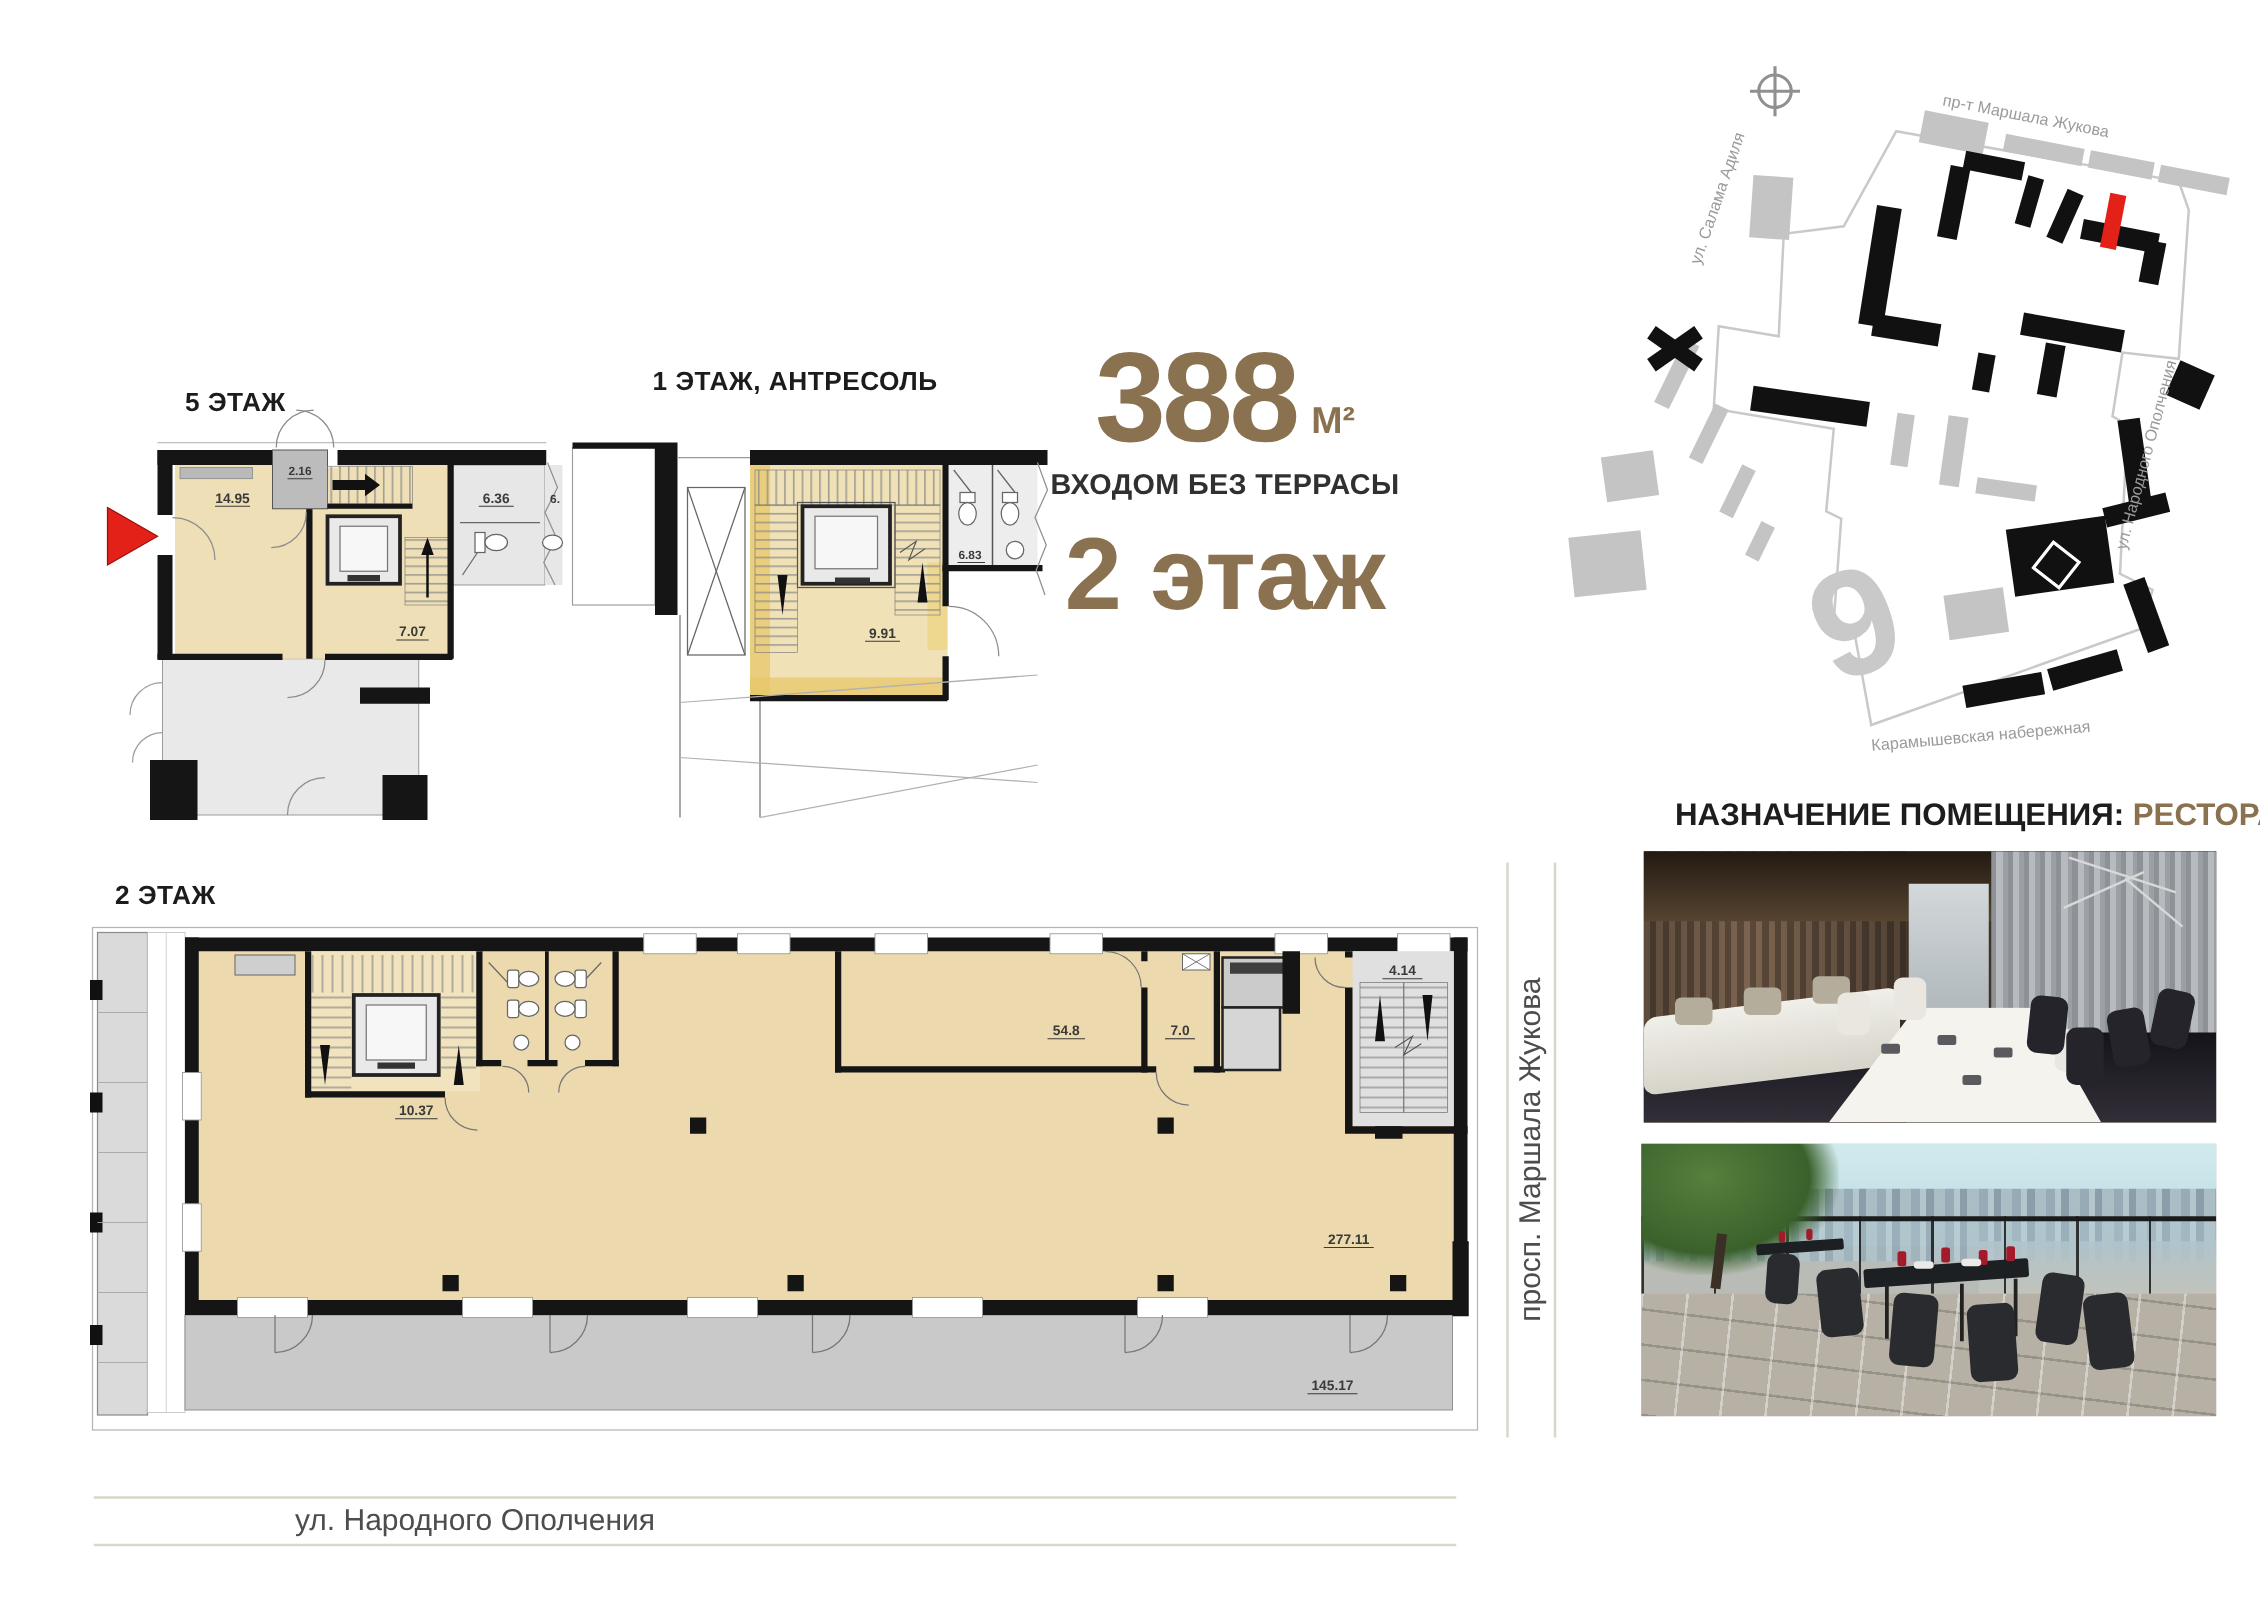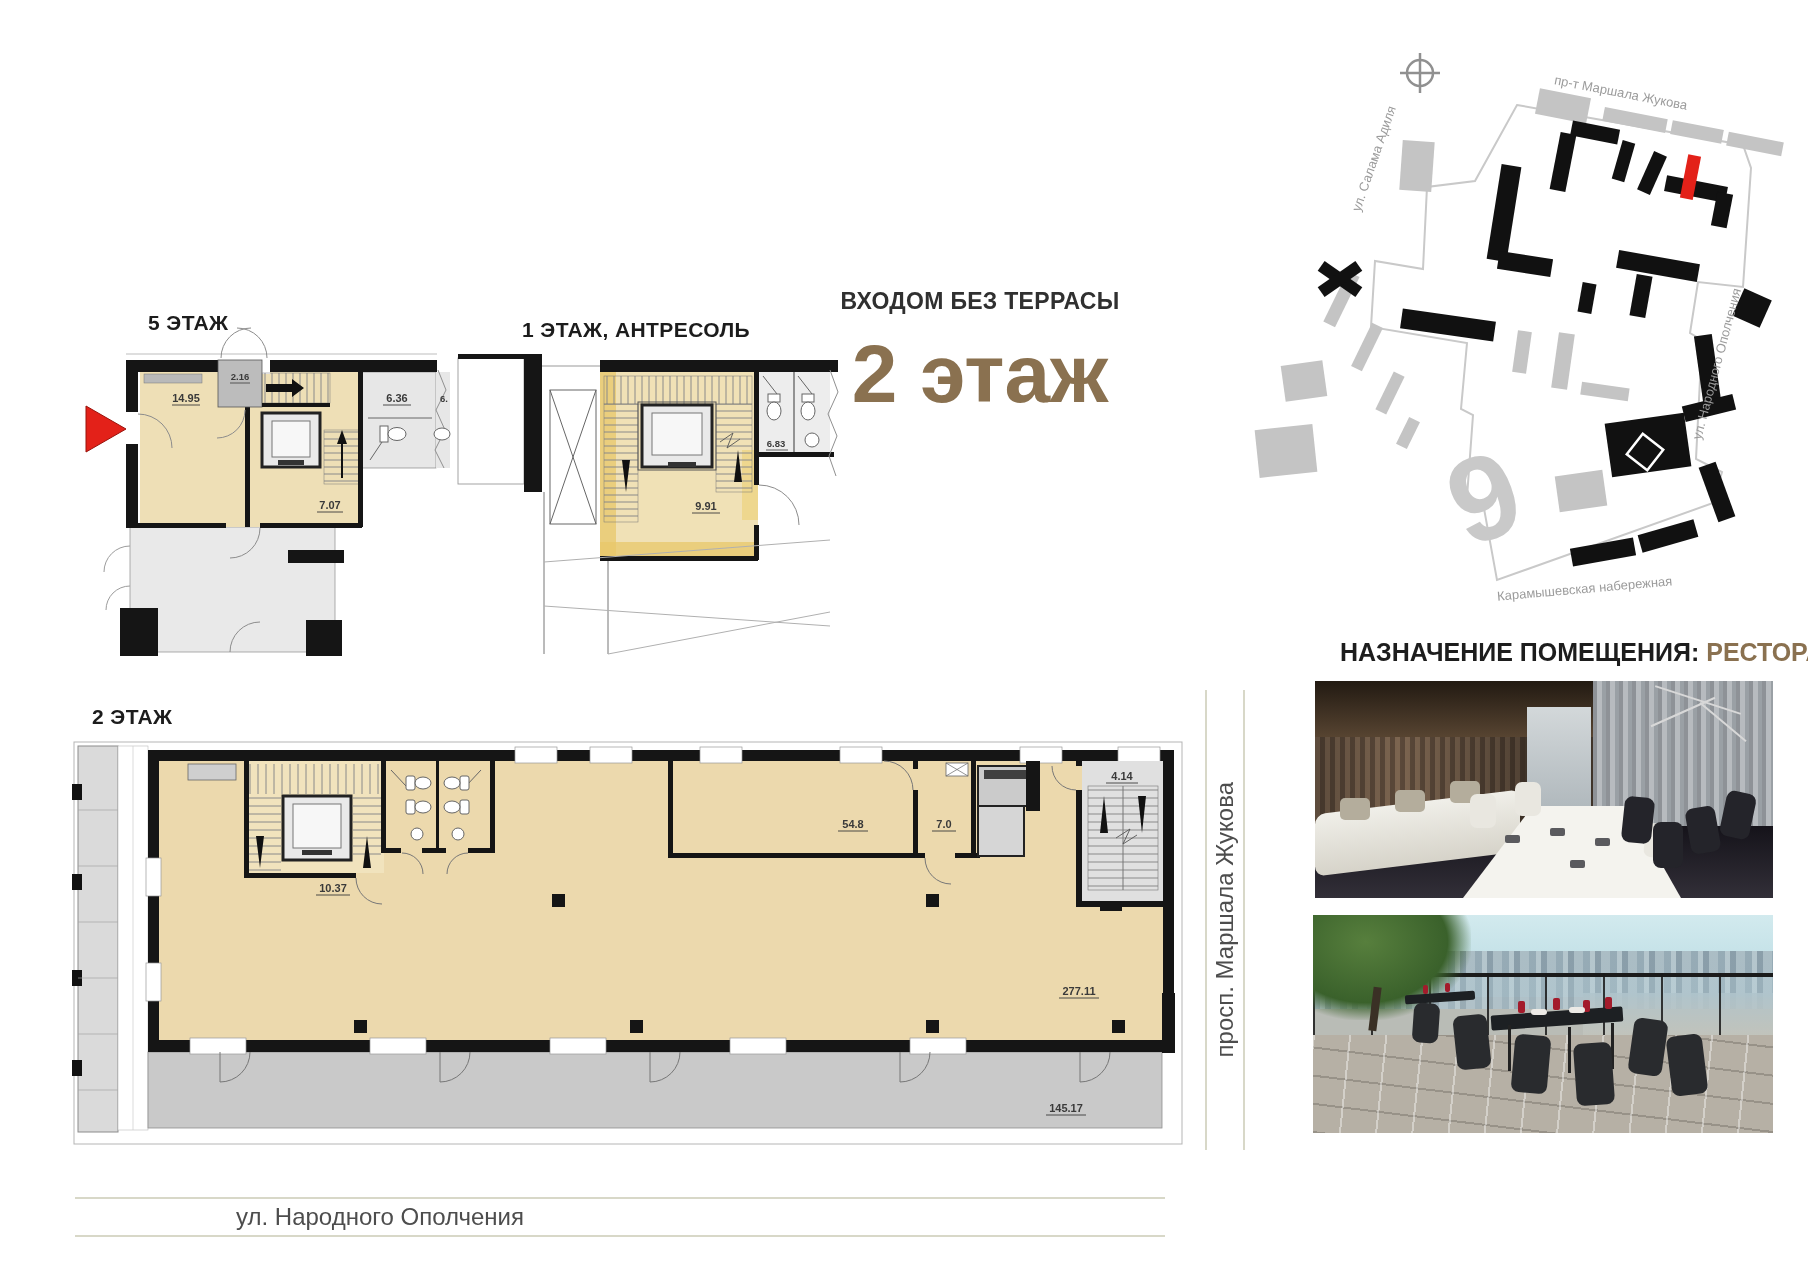--- a/index.html
+++ b/index.html
@@ -73,21 +73,21 @@
   .room-lbl{fill:#3a3a3a;font-size:11px;font-weight:bold;}
   .room-lbl-sm{fill:#3a3a3a;font-size:9.5px;font-weight:bold;}
   .map-street{fill:#9b9b9b;font-size:13px;}
 </style>
 </head>
 <body>
 
 <div class="canvas">
 
   <div class="abs plan-title" style="left:148px;top:311px;">5 ЭТАЖ</div>
-  <div class="abs plan-title" style="left:522px;top:294px;margin-top:24px;">1 ЭТАЖ, АНТРЕСОЛЬ</div>
+  <div class="abs plan-title" style="left:522px;top:294px;">1 ЭТАЖ, АНТРЕСОЛЬ</div>
   <div class="abs plan-title" style="left:92px;top:705px;">2 ЭТАЖ</div>
 
   <svg class="abs" style="left:80px;top:310px;" width="372" height="372" viewBox="0 0 372 372">
     <defs>
       <pattern id="p1v" width="7" height="7" patternUnits="userSpaceOnUse">
           <path d="M3 0 V7" stroke="#8a8a8a" stroke-width="1"></path>
         </pattern>
       <pattern id="p1h" width="7" height="7" patternUnits="userSpaceOnUse">
           <path d="M0 3 H7" stroke="#8a8a8a" stroke-width="1"></path>
         </pattern>
@@ -369,20 +369,24 @@
     <text x="1052" y="42" text-anchor="middle" class="room-lbl">4.14</text>
     <line x1="1036" y1="45" x2="1068" y2="45" stroke="#3a3a3a" stroke-width="0.9"></line>
     <text x="1009" y="257" text-anchor="middle" class="room-lbl">277.11</text>
     <line x1="989" y1="260" x2="1029" y2="260" stroke="#3a3a3a" stroke-width="0.9"></line>
     <text x="996" y="374" text-anchor="middle" class="room-lbl">145.17</text>
     <line x1="976" y1="377" x2="1016" y2="377" stroke="#3a3a3a" stroke-width="0.9"></line>
   </svg>
 
 
   <div class="abs summary">
+    <div class="area-row">
+      <span class="area-value">388</span>
+      <span class="area-unit">М²</span>
+    </div>
     <div class="area-caption">ВХОДОМ БЕЗ ТЕРРАСЫ</div>
     <div class="floor-line">2 этаж</div>
   </div>
 
   <svg class="abs" style="left:1165px;top:35px;" width="640" height="580" viewBox="0 0 640 580">
     <g stroke="#909090" stroke-width="2.5" fill="none">
       <circle cx="255" cy="38" r="13"></circle>
       <line x1="255" y1="18" x2="255" y2="58"></line>
       <line x1="235" y1="38" x2="275" y2="38"></line>
     </g>

